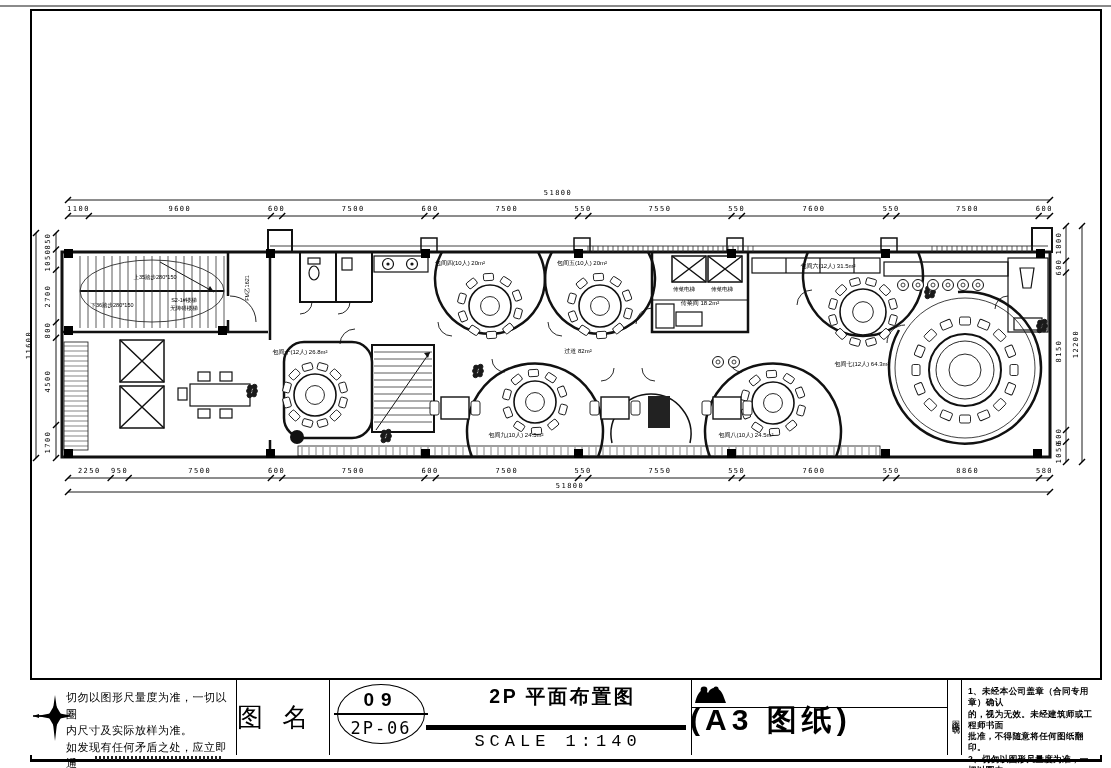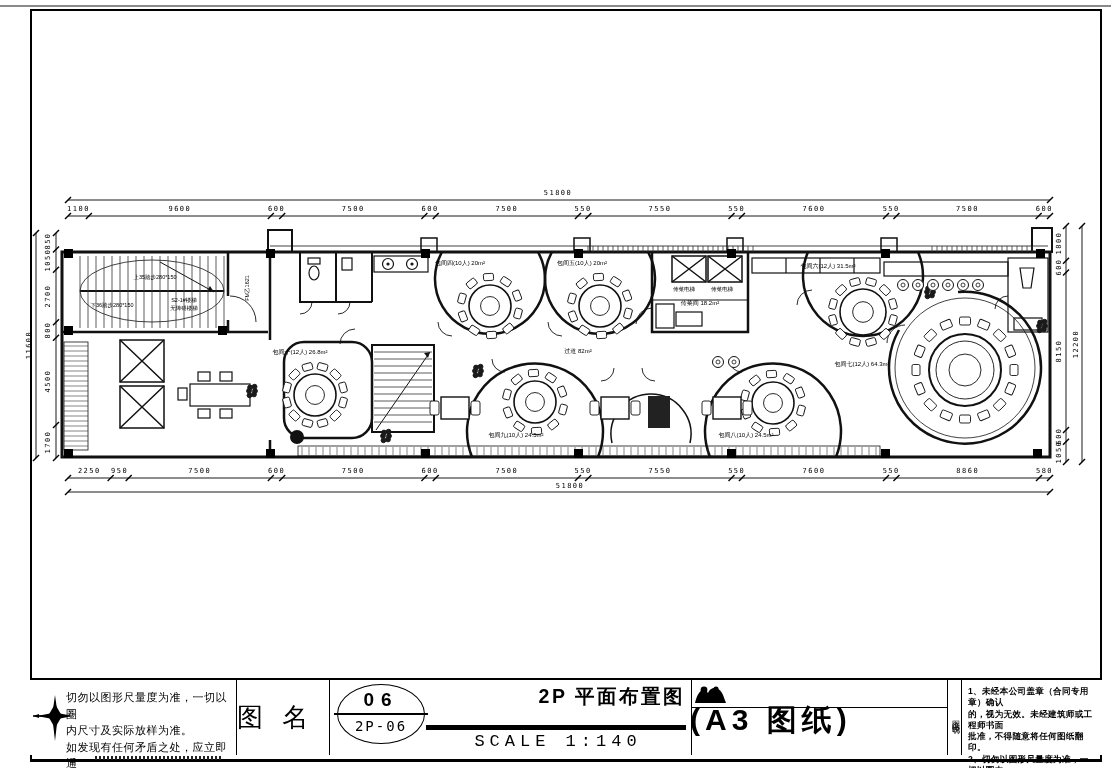--- a/index.html
+++ b/index.html
@@ -24,23 +24,23 @@
   .tb-notes-left{width:207px;padding:9px 4px 0 36px;}
   .tb-notes-left .nl{font-size:11px;line-height:16.5px;letter-spacing:0.5px;}
   .compass{position:absolute;left:2px;top:14px;}
   .tb-tuming{width:93px;display:flex;align-items:center;
              font-size:26px;letter-spacing:6px;}
   .tb-titlebox{width:362px;}
   .sheet-no{position:absolute;left:7px;top:4px;width:88px;height:60px;border:1.8px solid #000;
             border-radius:50%;box-sizing:border-box;text-align:center;}
   .sheet-no .mid{position:absolute;left:-4px;right:-4px;top:28px;height:1.5px;background:#000;}
   .no-top{font-size:19px;font-weight:bold;letter-spacing:7px;margin-top:4px;}
-  .no-bottom{font-size:14px;letter-spacing:2px;margin-top:7px;font-family:"DejaVu Sans Mono",monospace;}
+  .no-bottom{font-size:17px;letter-spacing:2px;margin-top:7px;font-family:"DejaVu Sans Mono",monospace;}
   .dwg-title{position:absolute;left:110px;right:6px;top:3px;font-size:19.5px;font-weight:bold;
-             letter-spacing:2.5px;text-align:right;}
+             letter-spacing:2.5px;text-align:center;}
   .title-bar{position:absolute;left:96px;right:5px;top:45px;height:4.5px;background:#000;}
   .dwg-scale{position:absolute;left:100px;right:5px;top:52px;font-size:17px;letter-spacing:5px;
              text-align:center;font-family:Liberation Mono, monospace;}
   .tb-company{width:270px;display:flex;}
   .comp-main{width:256px;}
   .comp-head{height:28px;display:flex;align-items:center;border-bottom:1.2px solid #000;box-sizing:border-box;}
   .comp-name{font-size:14.5px;font-weight:bold;letter-spacing:1.5px;white-space:nowrap;}
   .comp-grid{display:grid;grid-template-columns:46px 90px 52px 68px;grid-auto-rows:16.3px;}
   .cg{box-sizing:border-box;border-right:1px solid #000;border-bottom:1px solid #000;
       font-size:7.5px;font-weight:bold;display:flex;align-items:center;padding-left:2px;white-space:nowrap;overflow:hidden;}
@@ -678,21 +678,21 @@
           <div class="nl">如发现有任何矛盾之处，应立即通</div>
         </div>
     </div>
 
     <div class="tb-cell tb-tuming">
       <span>图 名</span>
     </div>
 
     <div class="tb-cell tb-titlebox">
       <div class="sheet-no">
-        <div class="no-top">06</div>
+        <div class="no-top">09</div>
         <div class="mid"></div>
         <div class="no-bottom">2P-06</div>
       </div>
       <div class="dwg-title">2P 平面布置图</div>
       <div class="title-bar"></div>
       <div class="dwg-scale">SCALE 1:140</div>
     </div>
 
     <div class="tb-cell tb-company">
       <div class="comp-main">

